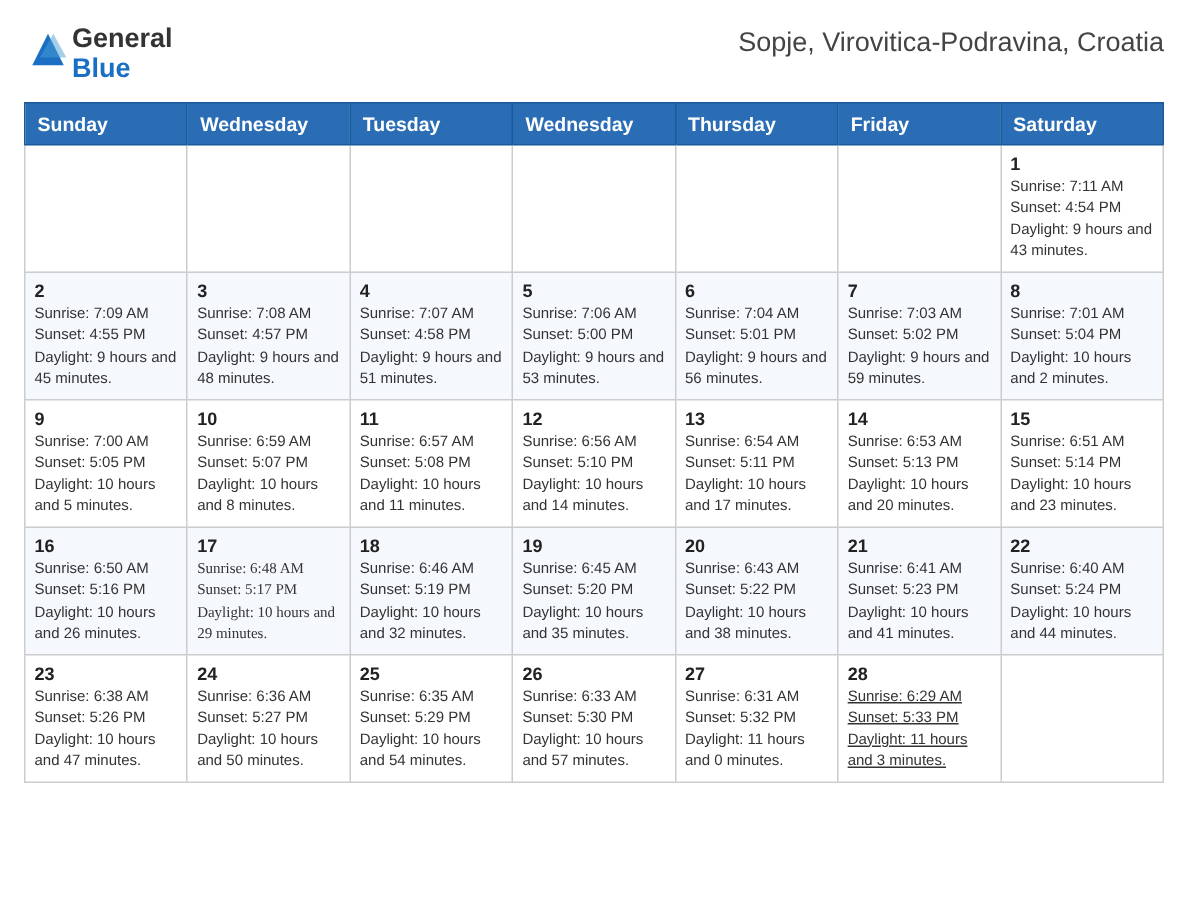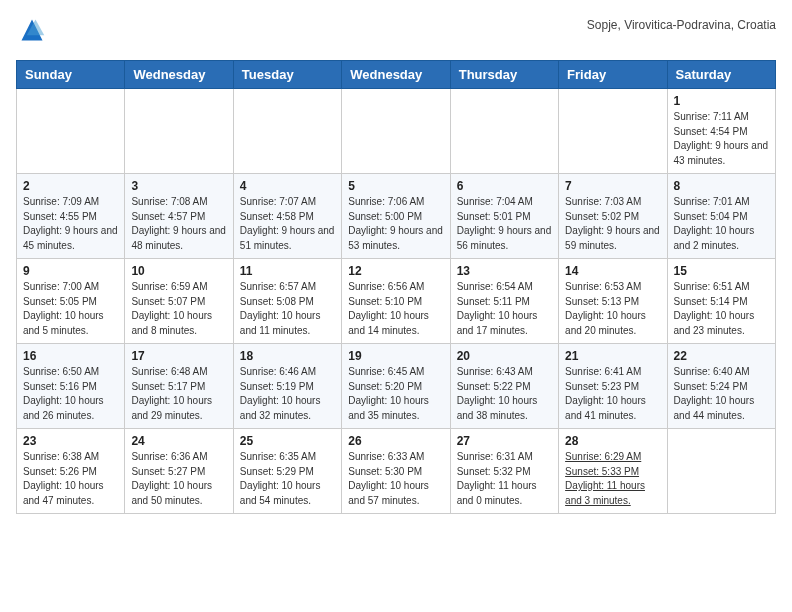--- a/index.html
+++ b/index.html
@@ -36,21 +36,21 @@
     .title-block {
       text-align: right;
     }
     .month-title {
       font-size: 36px;
       font-weight: bold;
       color: #222;
       line-height: 1.1;
     }
     .location {
-      font-size: 12px;
+      font-size: 18px;
       color: #444;
       margin-top: 2px;
     }
     .calendar {
       width: 100%;
       border-collapse: collapse;
       border: 1px solid #ccc;
       padding-left: 45px;
     }
     .calendar th {
@@ -97,20 +97,26 @@
 </head>
 <body>
 
 <div class="header">
   <div class="logo">
     <div>
       <svg class="logo-icon" viewBox="0 0 32 32" xmlns="http://www.w3.org/2000/svg">
         <polygon points="16,4 28,28 4,28" fill="#1a6fc4"></polygon>
         <polygon points="20,4 30,22 10,22" fill="#4a9fd4" opacity="0.5"></polygon>
       </svg>
+    </div>
+    <div>
+      <div class="logo-text">
+        <span class="logo-general">General</span><br>
+        <span class="logo-blue">Blue</span>
+      </div>
     </div>
   </div>
   <div class="title-block">
     <div class="location">Sopje, Virovitica-Podravina, Croatia</div>
   </div>
 </div>
 
 <table class="calendar">
   <thead>
     <tr id="header-row">
@@ -228,21 +234,21 @@
       </tr>
       <tr>
         <td>
           <span class="day-number">16</span>
           <div class="day-info" style="white-space: pre-line;">Sunrise: 6:50 AM
 Sunset: 5:16 PM
 Daylight: 10 hours and 26 minutes.</div>
         </td>
         <td>
           <span class="day-number">17</span>
-          <div class="day-info" style="white-space: pre-line;">Sunrise: 6:48 AM
+          <div class="day-info" style="white-space: pre-line; font-family: Liberation Serif, serif;">Sunrise: 6:48 AM
 Sunset: 5:17 PM
 Daylight: 10 hours and 29 minutes.</div>
         </td>
         <td>
           <span class="day-number">18</span>
           <div class="day-info" style="white-space: pre-line;">Sunrise: 6:46 AM
 Sunset: 5:19 PM
 Daylight: 10 hours and 32 minutes.</div>
         </td>
         <td>

